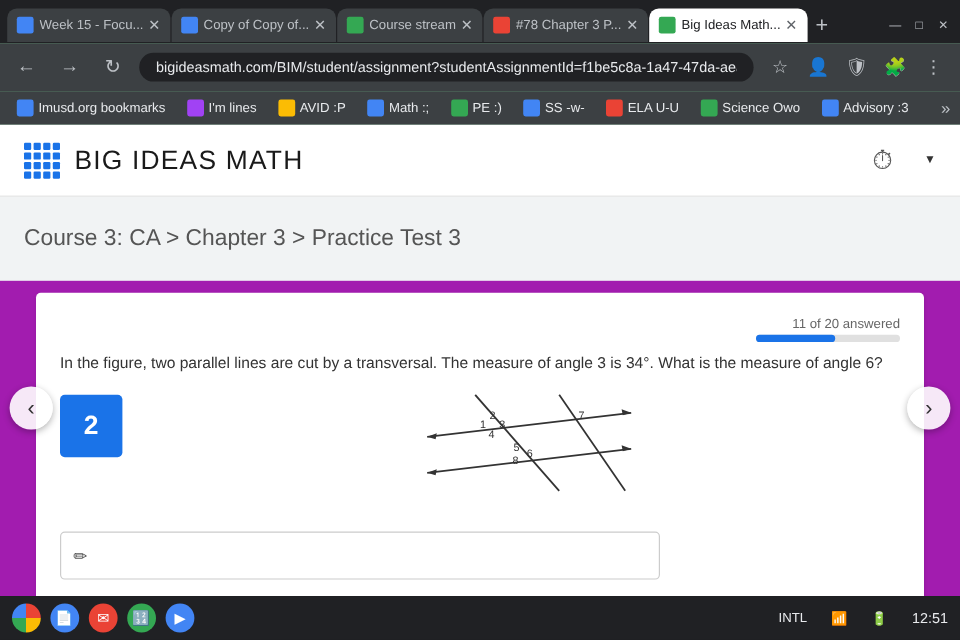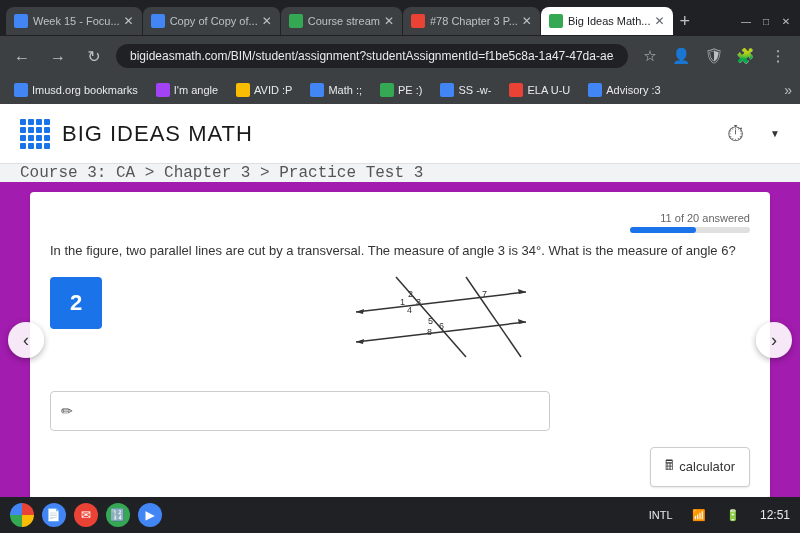--- a/index.html
+++ b/index.html
@@ -39,21 +39,21 @@
     
     .bim-header { background: #fff; display: flex; align-items: center; padding: 0 20px; height: 60px; border-bottom: 1px solid #e0e0e0; }
     .bim-logo-grid { display: grid; grid-template-columns: repeat(4,6px); grid-template-rows: repeat(4,6px); gap: 2px; margin-right: 12px; }
     .bim-logo-cell { background: #1a73e8; border-radius: 1px; }
     .bim-logo-text { font-size: 22px; font-weight: normal; color: #1a1a1a; letter-spacing: 1px; flex: 1; }
     .bim-timer-icon { font-size: 22px; color: #555; margin-right: 20px; }
     .bim-user { display: flex; align-items: center; color: #333; font-size: 13px; font-weight: bold; cursor: pointer; }
     .bim-user-chevron { margin-left: 6px; font-size: 10px; }
 
     
-    .breadcrumb { padding: 0 20px; font-size: 16px; color: #555; background: #f1f3f4; font-family: Liberation Mono, monospace; }
+    .breadcrumb { padding: 24px 20px; font-size: 19px; color: #555; background: #f1f3f4; }
 
     
     .question-area { flex: 1; background: #a21caf; padding: 10px 30px; overflow: hidden; }
     .question-card { background: #fff; border-radius: 4px; padding: 20px; min-height: 340px; position: relative; box-shadow: 0 1px 3px rgba(0,0,0,0.1); }
 
     
     .progress-row { display: flex; justify-content: flex-end; margin-bottom: 8px; }
     .progress-text { font-size: 11px; color: #666; text-align: right; }
     .progress-bar-outer { width: 120px; height: 6px; background: #e0e0e0; border-radius: 3px; margin-top: 3px; }
     .progress-bar-inner { height: 100%; background: #1a73e8; border-radius: 3px; }
@@ -147,41 +147,45 @@
     </div>
   </div>
 
   <div class="bookmarks-bar">
     <div class="bookmark-item">
       <div class="bm-icon bm-blue"></div>
       <span>Imusd.org bookmarks</span>
     </div>
     <div class="bookmark-item">
       <div class="bm-icon" style="background:#a142f4;"></div>
-      <span>I'm angle</span>
+      <span>I'm lines</span>
     </div>
     <div class="bookmark-item">
       <div class="bm-icon bm-yellow"></div>
       <span>AVID :P</span>
     </div>
     <div class="bookmark-item">
       <div class="bm-icon bm-blue"></div>
       <span>Math :;</span>
     </div>
     <div class="bookmark-item">
       <div class="bm-icon bm-green"></div>
       <span>PE :)</span>
     </div>
     <div class="bookmark-item">
       <div class="bm-icon bm-blue"></div>
       <span>SS -w-</span>
     </div>
     <div class="bookmark-item">
       <div class="bm-icon bm-red"></div>
       <span>ELA U-U</span>
+    </div>
+    <div class="bookmark-item">
+      <div class="bm-icon bm-green"></div>
+      <span>Science Owo</span>
     </div>
     <div class="bookmark-item">
       <div class="bm-icon bm-blue"></div>
       <span>Advisory :3</span>
     </div>
     <span class="bm-more">»</span>
   </div>
 </div>
 
 <div class="page-content">

